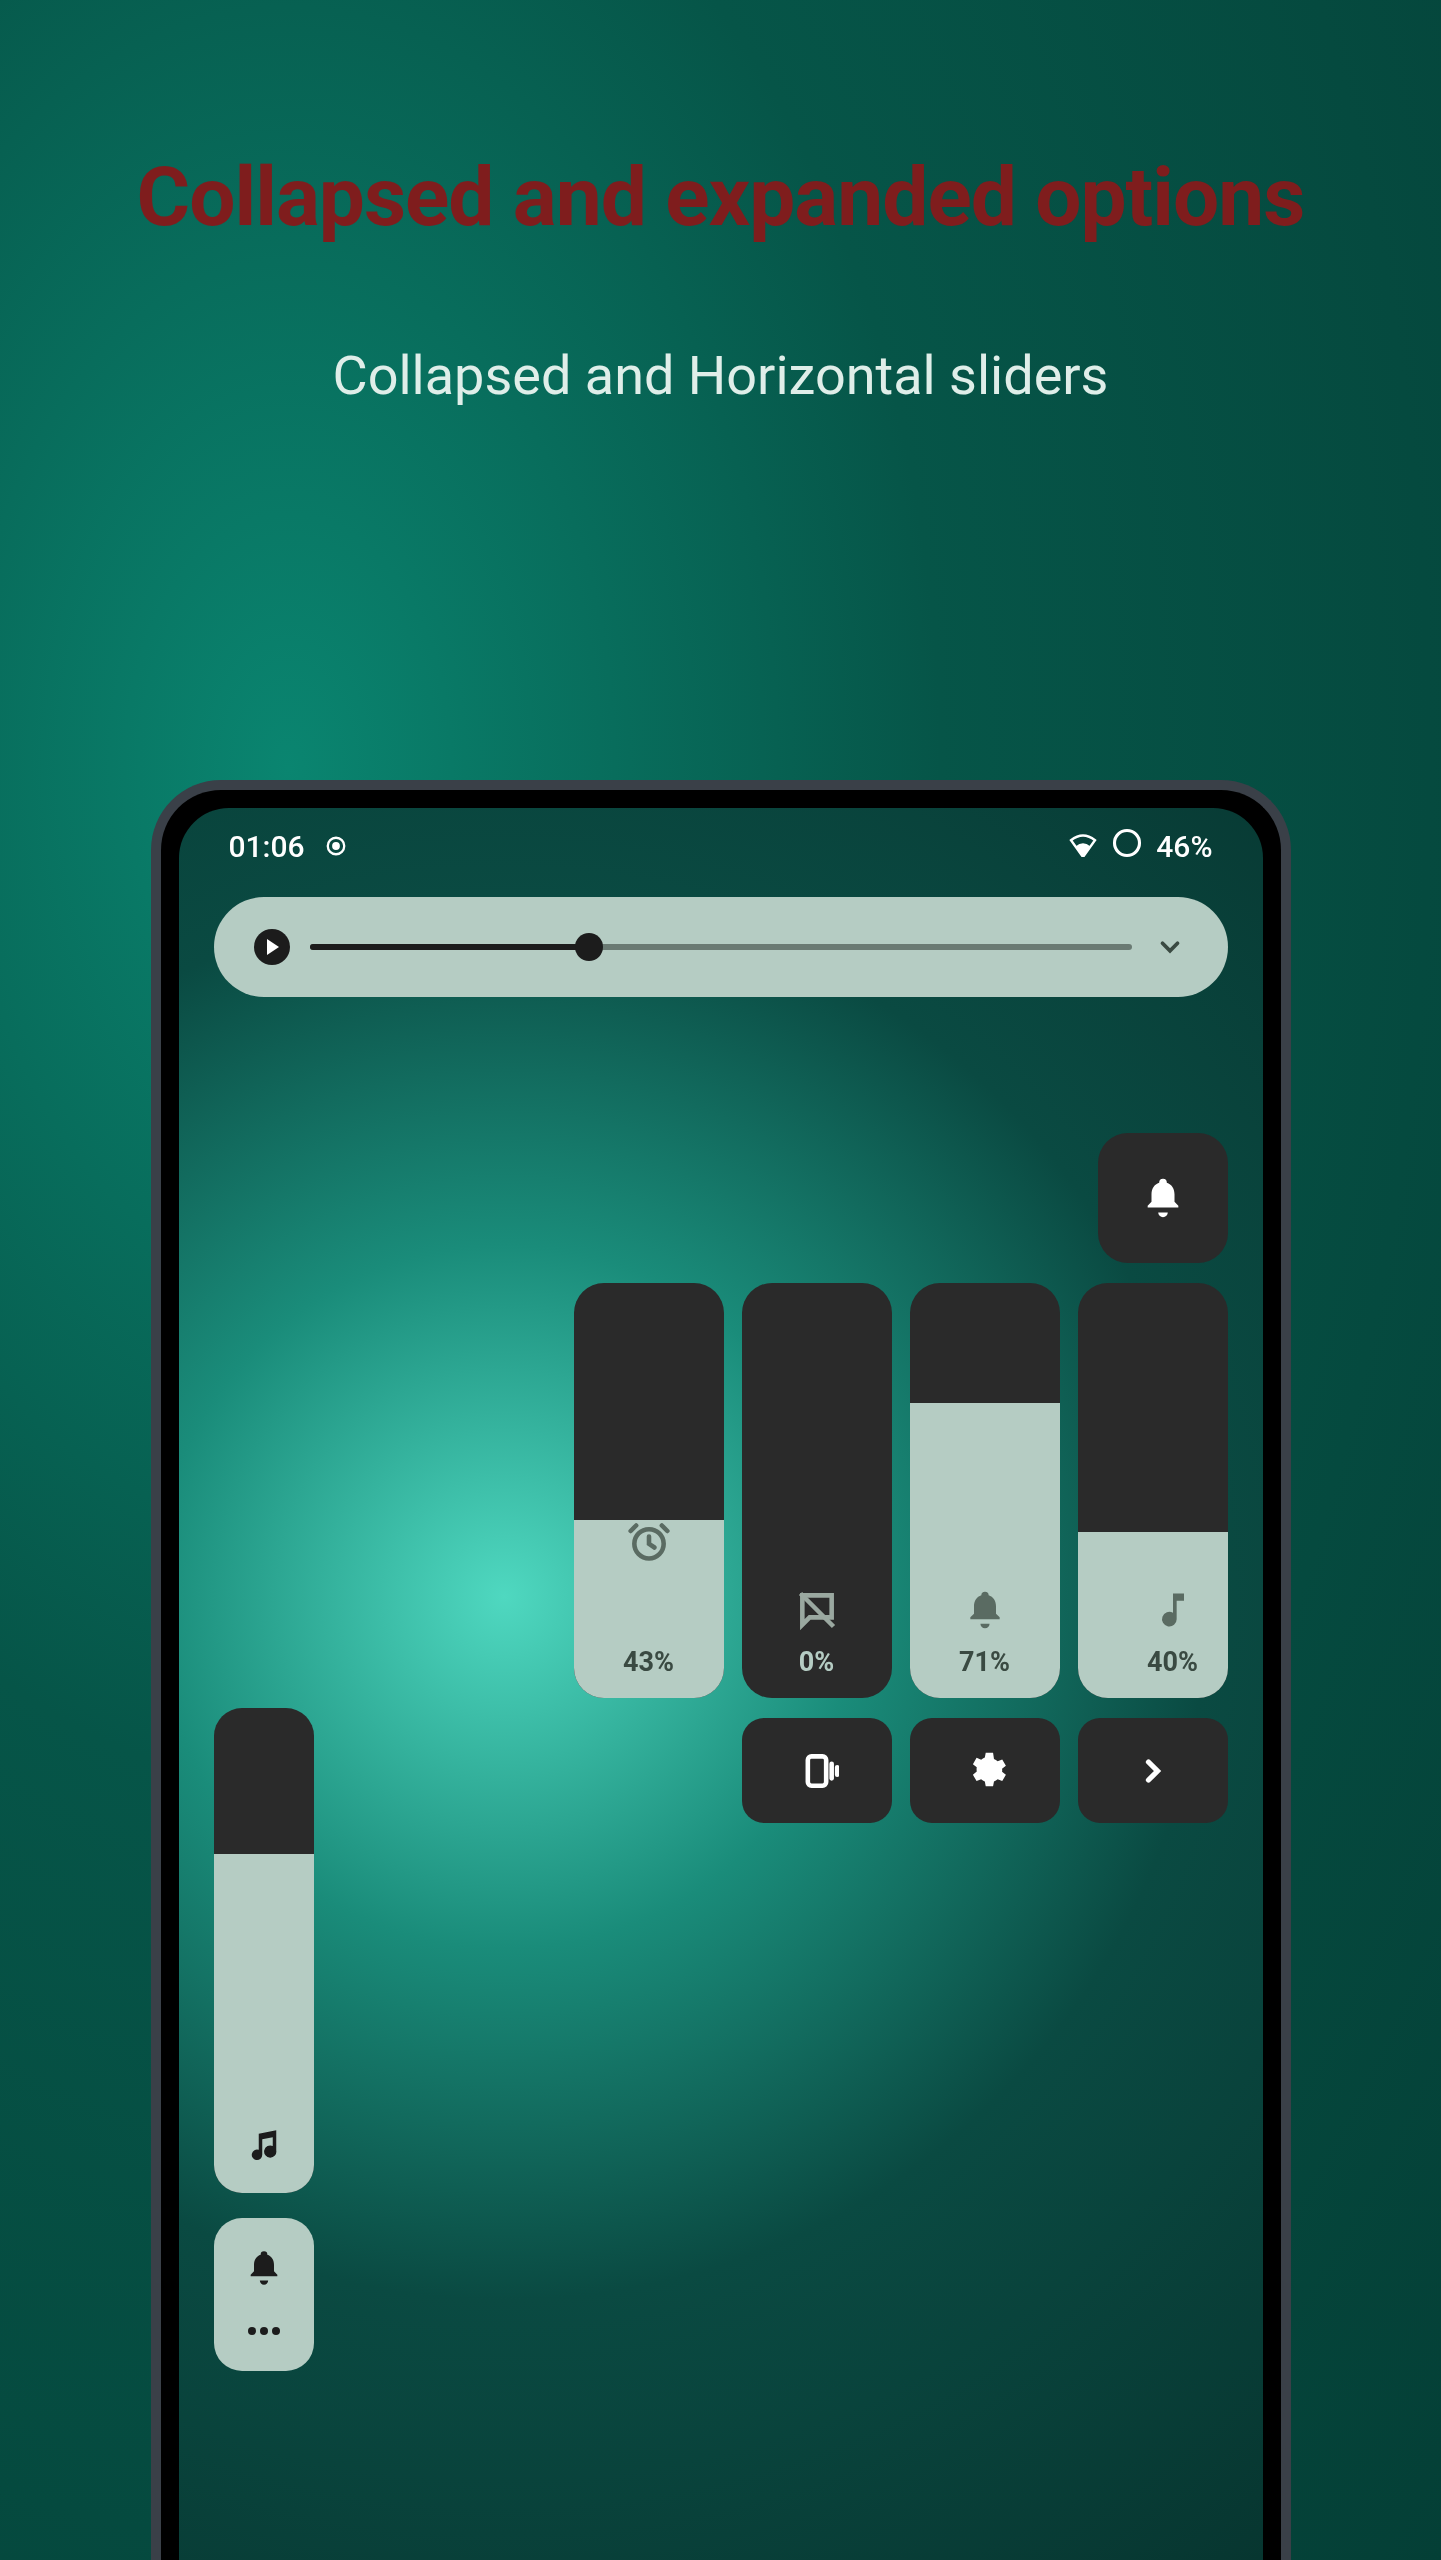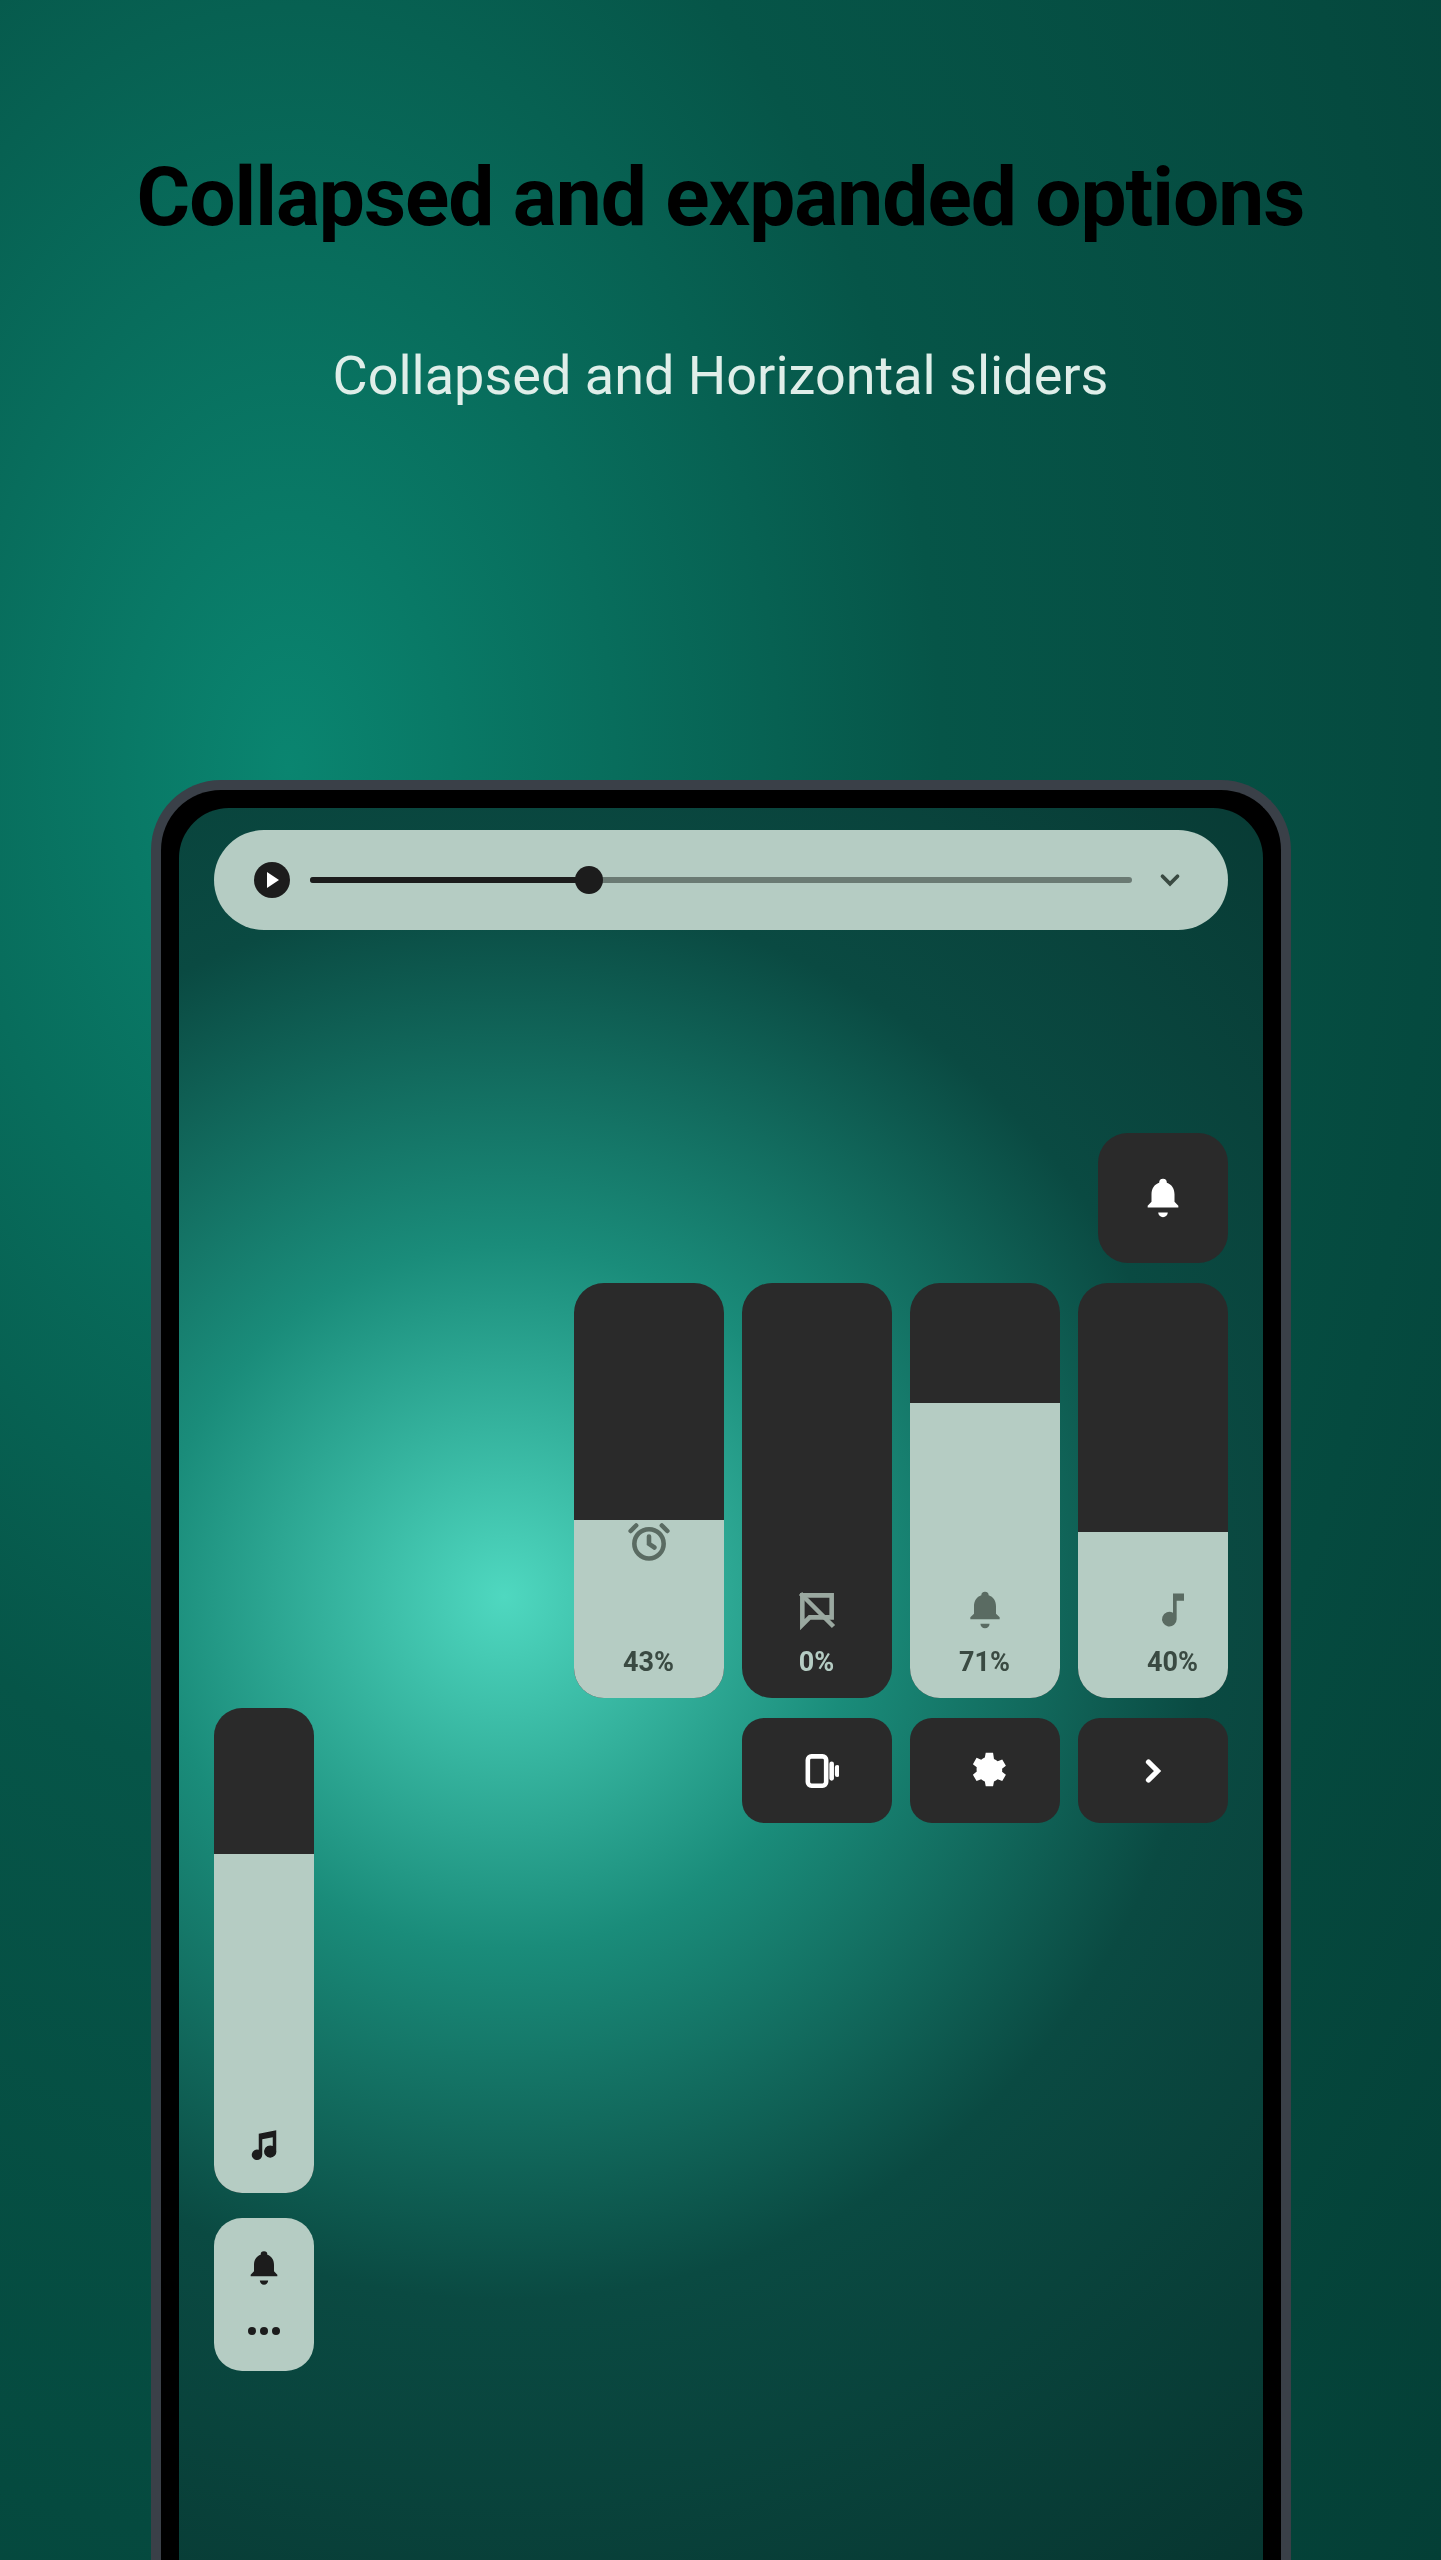--- a/index.html
+++ b/index.html
@@ -6,21 +6,21 @@
     body {
       width: 1441px;
       height: 2560px;
       background: radial-gradient(ellipse at 20% 30%, #0a8570 0%, #065548 40%, #043f36 100%);
       font-family: -apple-system, BlinkMacSystemFont, 'Segoe UI', Roboto, sans-serif;
       overflow: hidden;
       position: relative;
     }
     .promo-title {
       text-align: center;
-      color: #000000;
+      color: #7f1d1d;
       font-size: 82px;
       font-weight: 700;
       line-height: 1.15;
       padding-top: 150px;
       letter-spacing: -1px;
     }
     .promo-subtitle {
       text-align: center;
       color: #dfeee9;
       font-size: 54px;
@@ -169,20 +169,45 @@
   </style>
 </head>
 <body>
 
 <div class="promo-title">Collapsed and expanded options</div>
 <div class="promo-subtitle">Collapsed and Horizontal sliders</div>
 
 <div class="phone-frame">
   <div class="phone-screen">
 
+    <div class="status-bar">
+      <div class="status-left">
+        <span>01:06</span>
+        <span>
+          <svg width="22" height="22" viewBox="0 0 24 24" fill="none" stroke="#fff" stroke-width="2.5">
+              <circle cx="12" cy="12" r="9"></circle>
+              <circle cx="12" cy="12" r="3" fill="#fff"></circle>
+            </svg>
+        </span>
+      </div>
+      <div class="status-right">
+        <span>
+          <svg width="30" height="24" viewBox="0 0 24 20">
+              <path d="M12 20 L2 6 Q12 -2 22 6 Z" fill="none" stroke="#fff" stroke-width="2"></path>
+              <path d="M12 20 L6 11 Q12 6 18 11 Z" fill="#fff"></path>
+            </svg>
+        </span>
+        <span>
+          <svg width="30" height="30" viewBox="0 0 24 24">
+              <circle cx="12" cy="12" r="10" fill="none" stroke="#fff" stroke-width="2.5"></circle>
+            </svg>
+        </span>
+        <span>46%</span>
+      </div>
+    </div>
 
     <div class="horizontal-slider">
       <div class="play-circle">
         <div class="play-triangle"></div>
       </div>
       <div class="h-track">
         <div class="h-track-fill" id="h-fill" style="width: 34%;"></div>
         <div class="h-thumb" id="h-thumb" style="left: 34%;"></div>
       </div>
       <div class="chevron">

